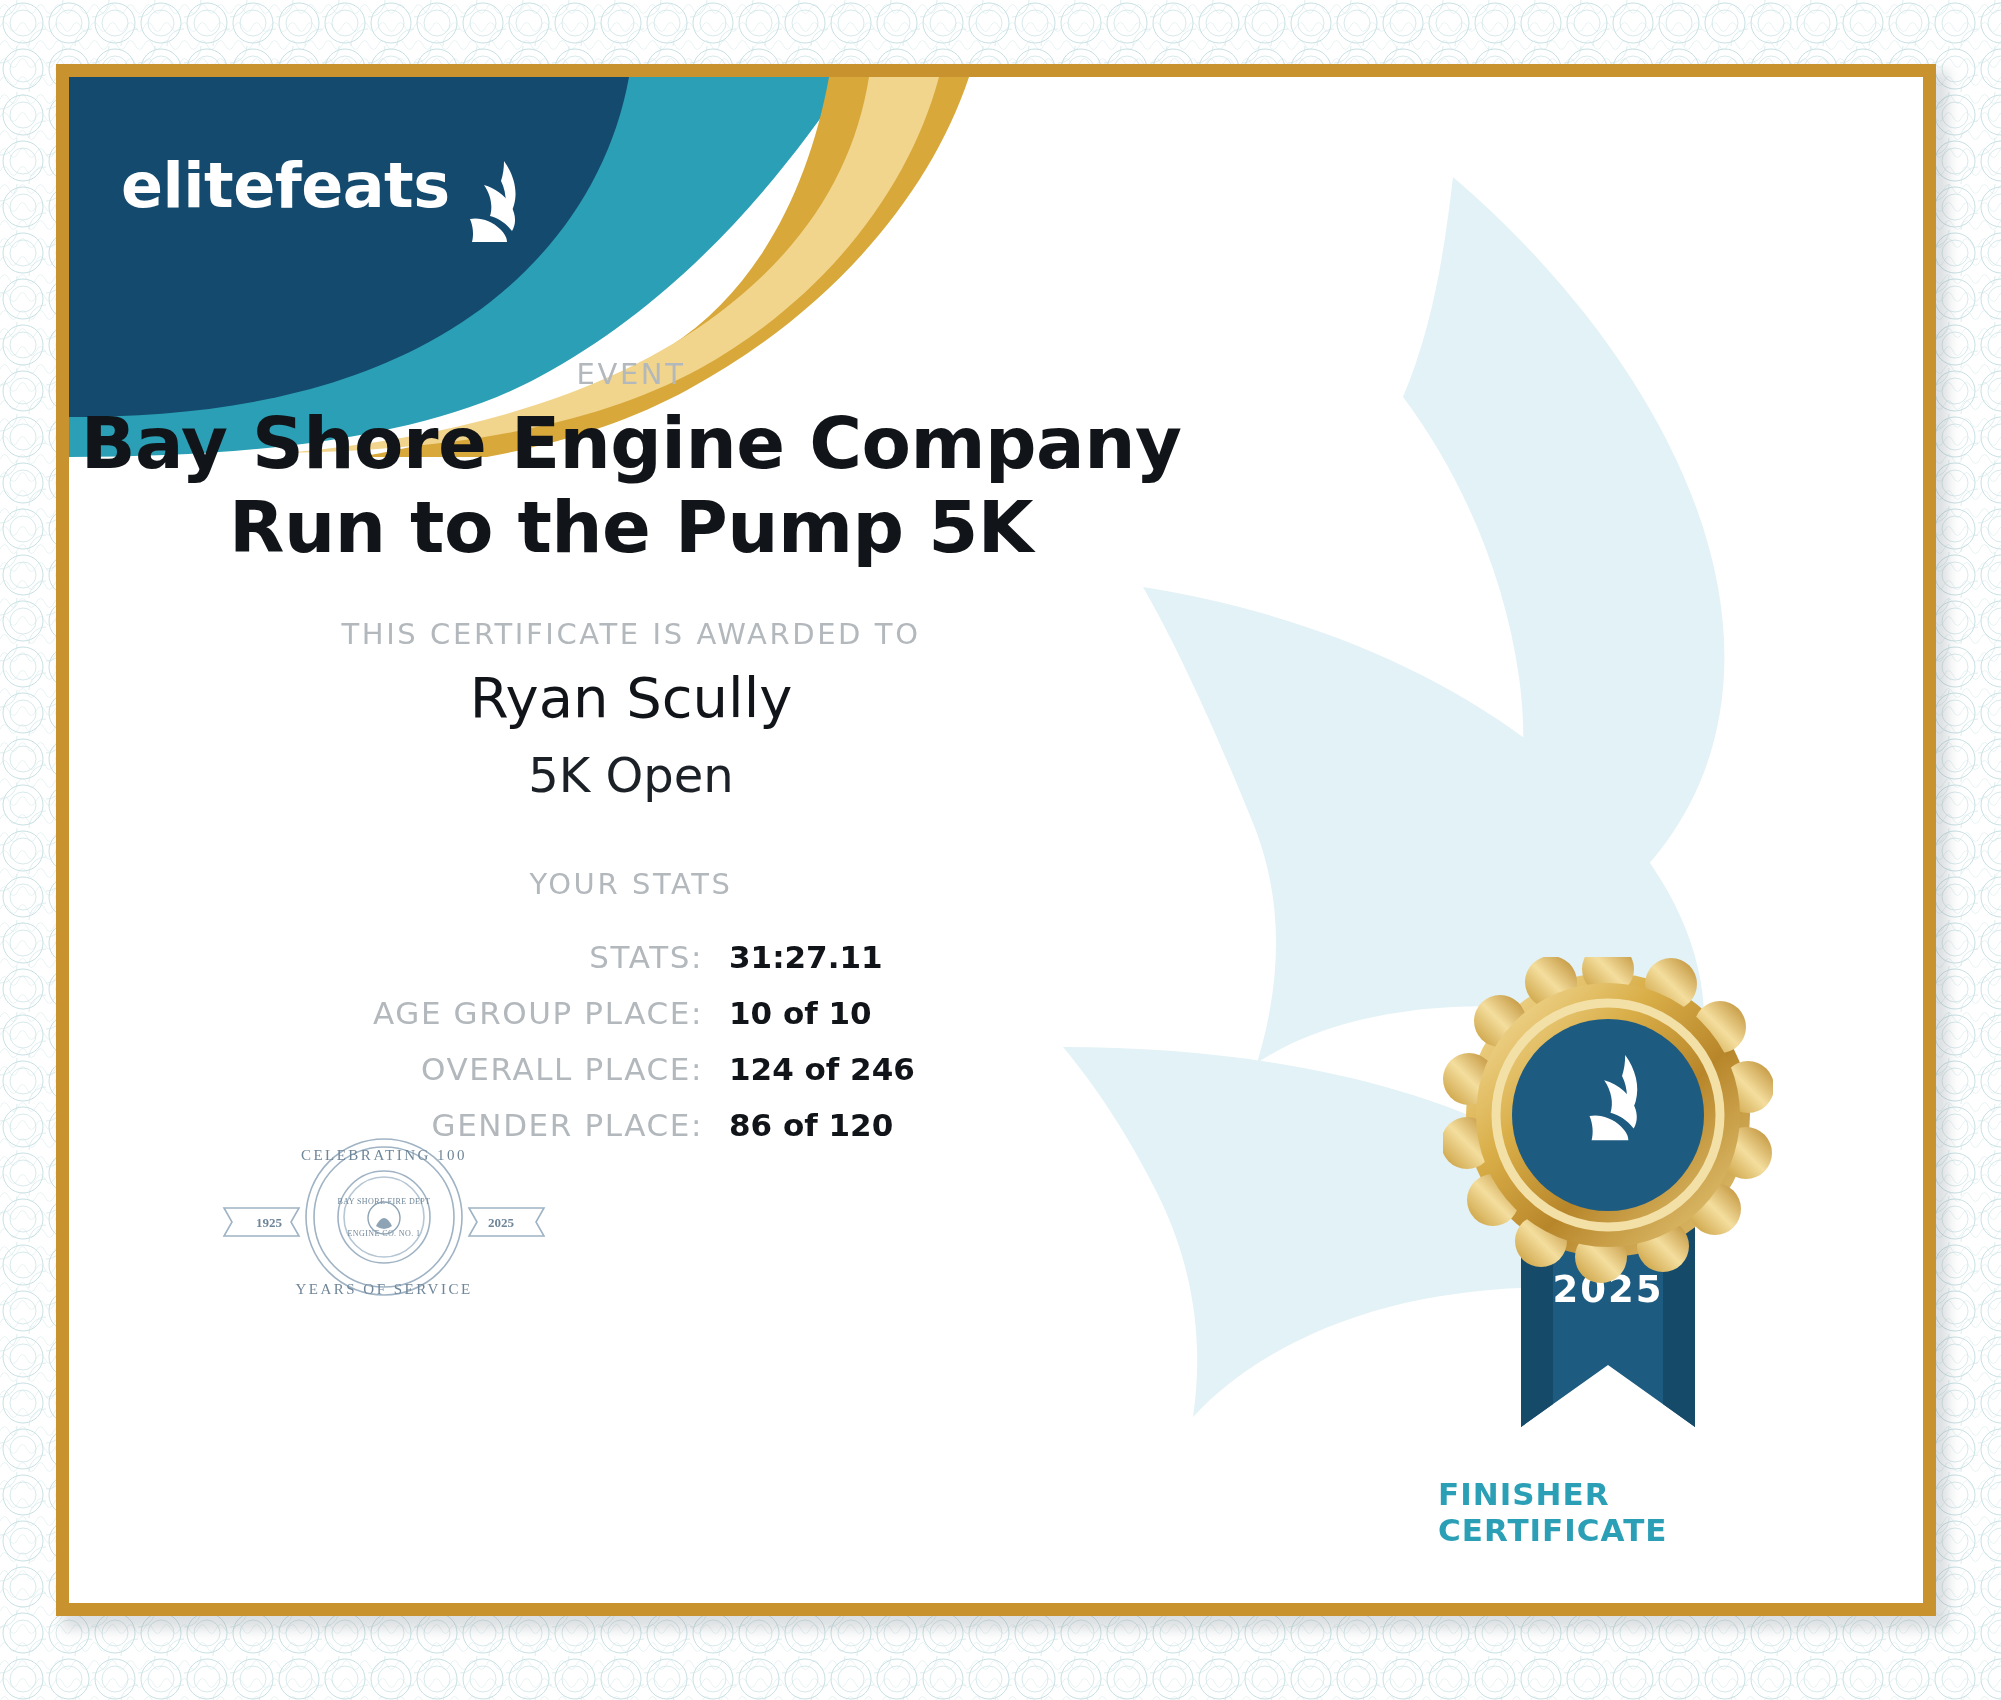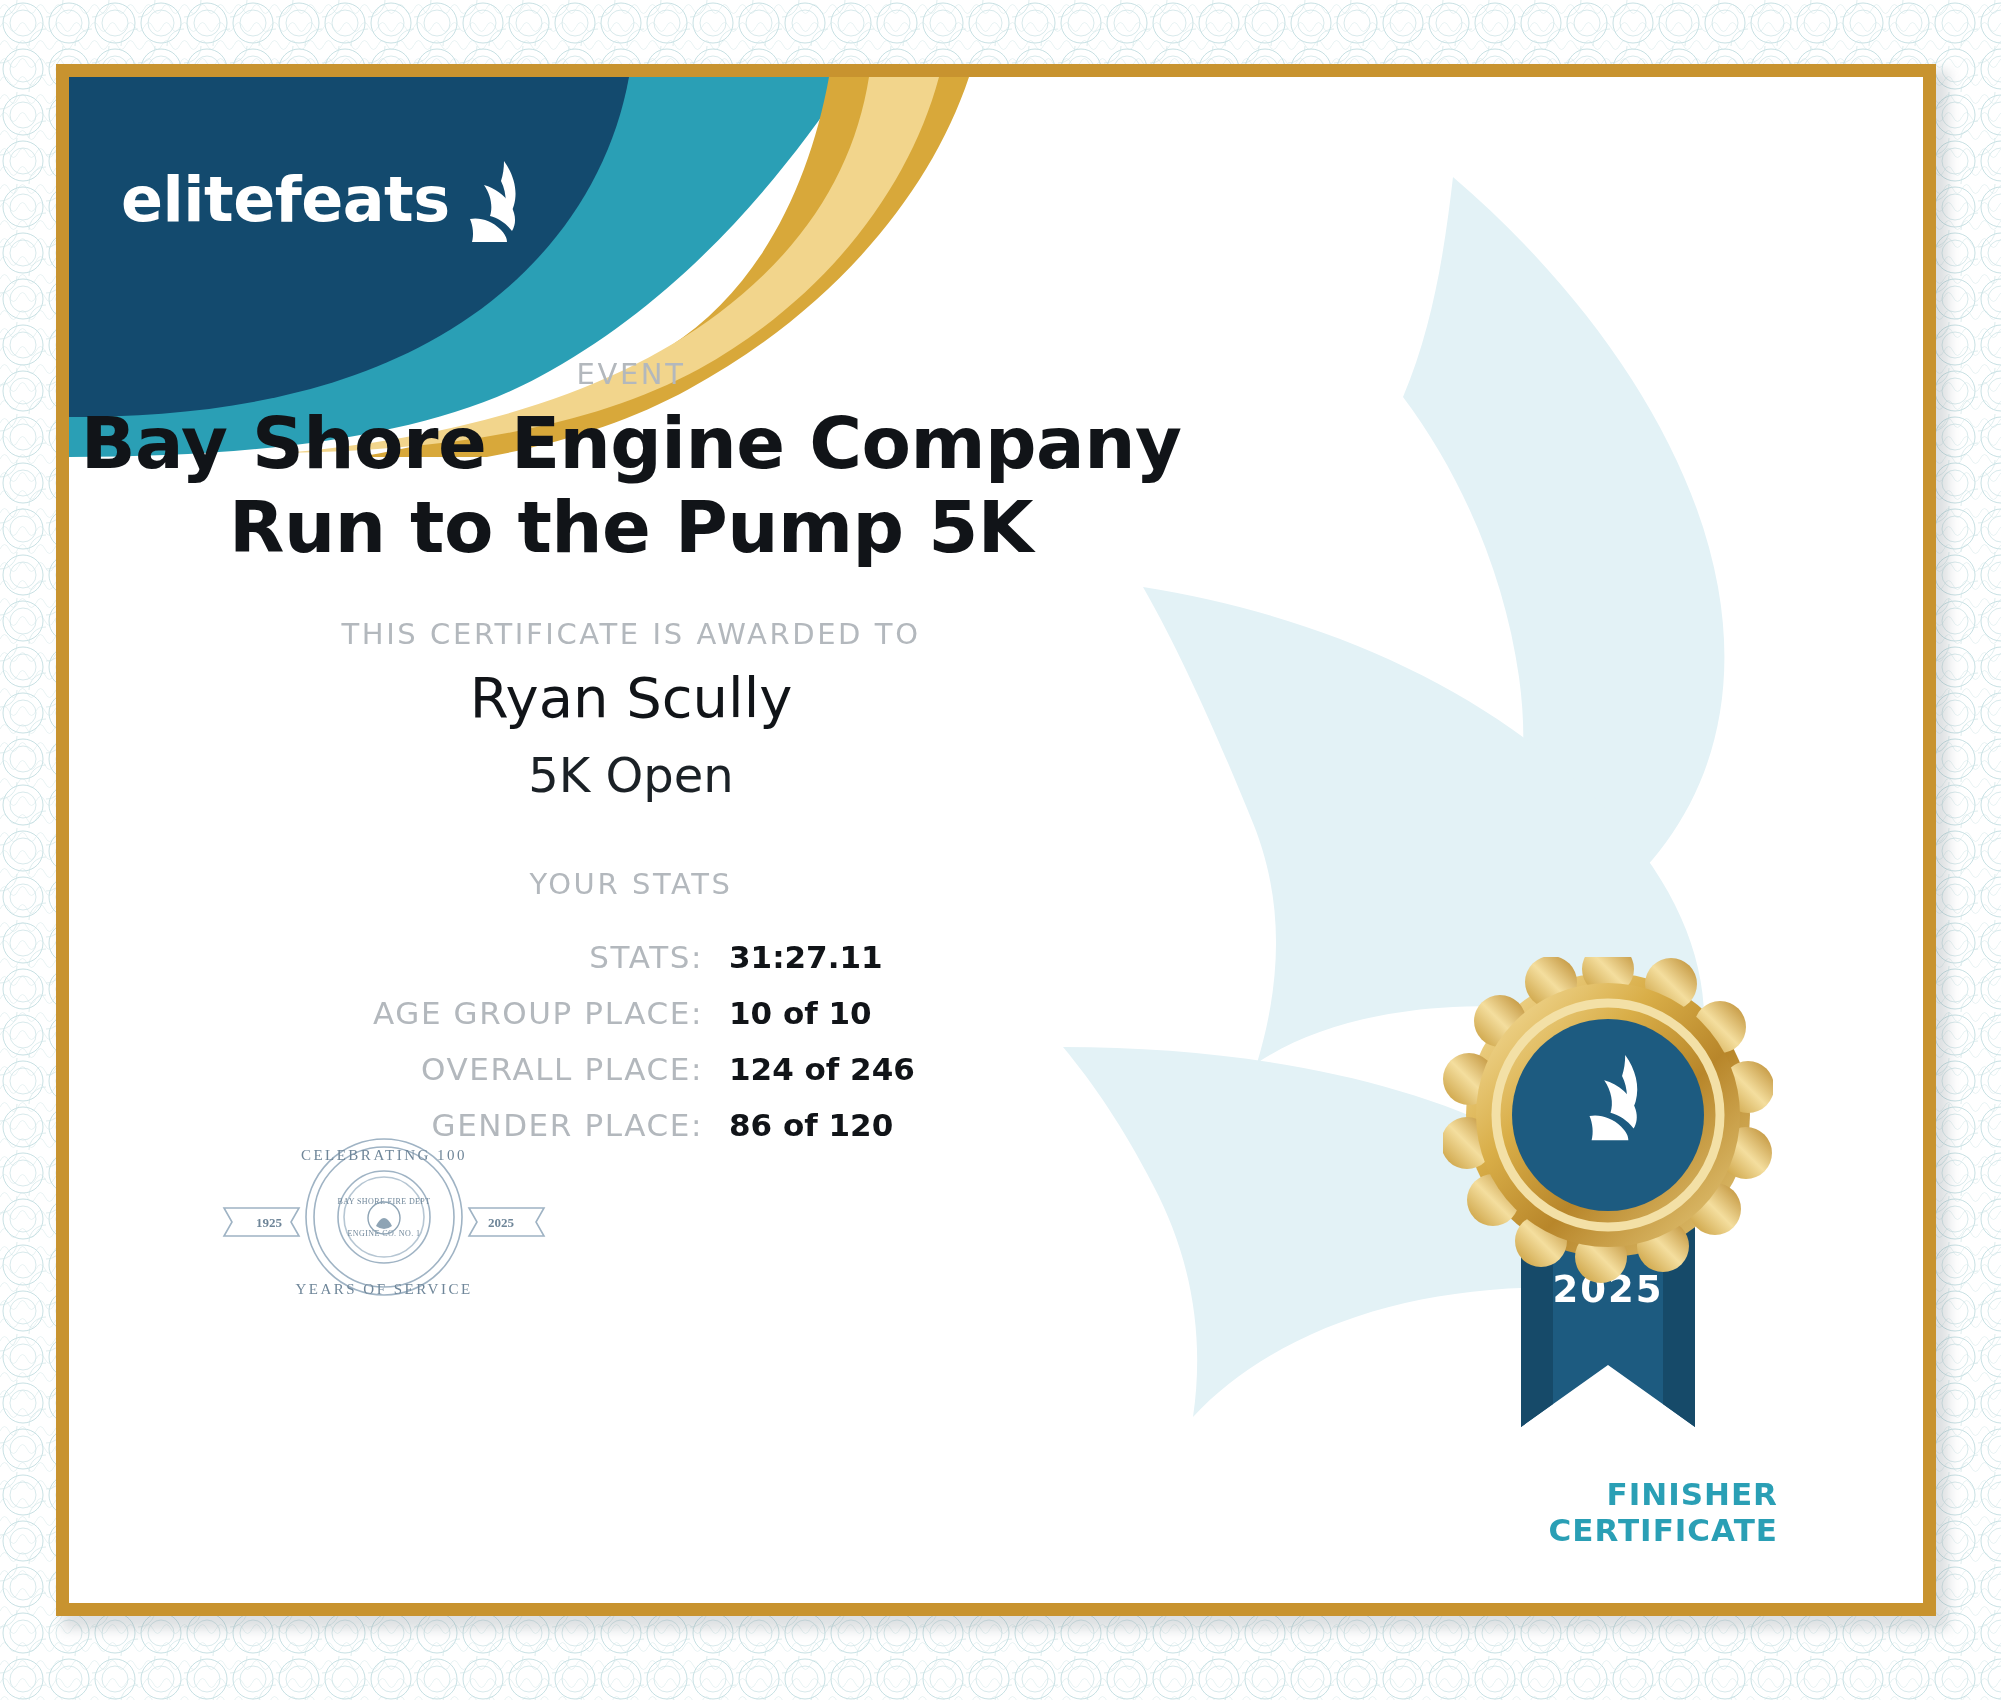--- a/index.html
+++ b/index.html
@@ -73,21 +73,21 @@
     position: absolute;
     left: 0; top: 0;
     width: 1100px;
     height: 380px;
   }
   .brand {
     position: absolute;
     left: 52px;
     top: 78px;
     display: flex;
-    align-items: center;
+    align-items: flex-start;
     gap: 8px;
   }
   .brand-text {
     color: #ffffff;
     font-size: 62px;
     font-weight: bold;
     letter-spacing: -0.5px;
     line-height: 1;
     font-family: "DejaVu Sans", sans-serif;
   }
@@ -181,21 +181,21 @@
     right: 150px;
     top: 880px;
     width: 330px;
     height: 520px;
   }
   .finisher-text {
     position: absolute;
     right: 145px;
     top: 1400px;
     width: 340px;
-    text-align: right;
+    text-align: left;
     color: #2a9fb5;
     font-size: 31px;
     font-weight: bold;
     letter-spacing: 1px;
     line-height: 1.15;
     font-family: "DejaVu Sans", sans-serif;
   }
 </style>
 </head>
 <body>

